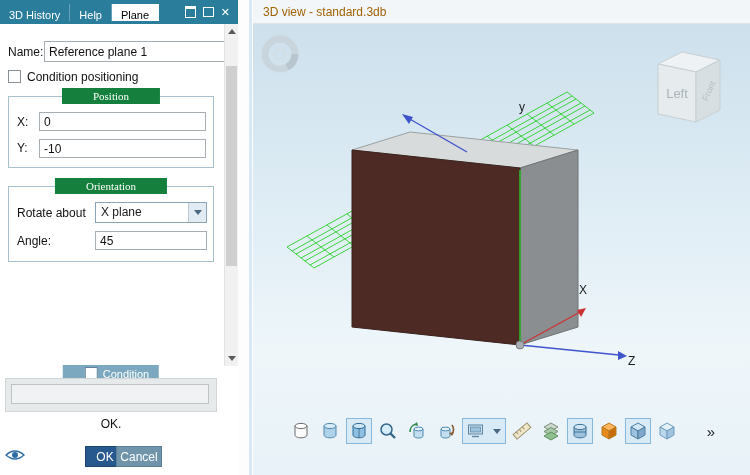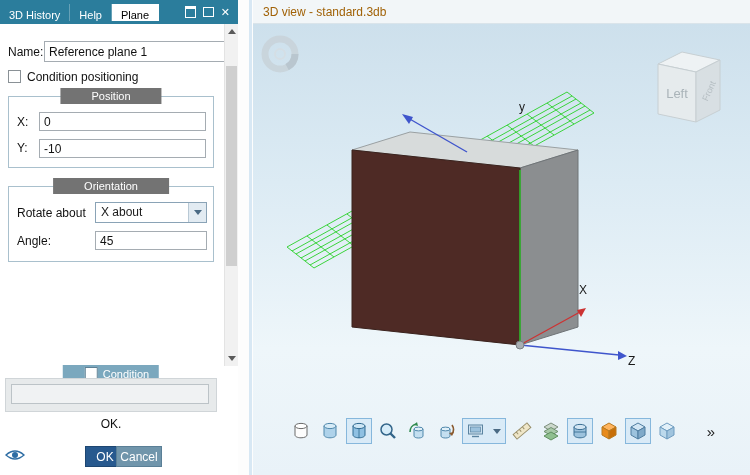--- a/index.html
+++ b/index.html
@@ -15,21 +15,21 @@
   .wc{display:inline-block;}
   .wc.dock{width:9px;height:8px;border:1px solid #fff;border-top:3px solid #fff;}
   .wc.max{width:9px;height:8px;border:1px solid #fff;}
   .wc.close{font-size:11px;line-height:10px;color:#fff;}
 
   .lbl{position:absolute;font-size:12px;color:#111;text-align:right;}
   .tb{position:absolute;box-sizing:border-box;border:1px solid #a5acb2;background:#fff;font:12px "Liberation Sans",sans-serif;padding:2px 4px;color:#111;}
   .cb{position:absolute;box-sizing:border-box;width:13px;height:13px;border:1px solid #8a9196;background:#fff;}
 
   .grp{position:absolute;box-sizing:border-box;border:1px solid #a9c0cd;background:#fff;}
-  .grp-hdr{position:absolute;top:-9px;left:50%;transform:translateX(-50%);background:#737373;color:#fff;font-size:11px;padding:2px 31px;white-space:nowrap;}
+  .grp-hdr{position:absolute;top:-9px;left:50%;transform:translateX(-50%);background:#15803d;color:#fff;font-size:11px;padding:2px 31px;white-space:nowrap;font-family:Liberation Serif, serif;}
 
   .combo{position:absolute;box-sizing:border-box;display:flex;border:1px solid #8aa3b6;background:#fff;height:21px;}
   .combo-txt{flex:1;padding:2px 5px;font-size:12px;}
   .combo-btn{width:17px;background:#e2ebf2;border-left:1px solid #b9c9d5;display:flex;align-items:center;justify-content:center;}
   .tri-down{width:0;height:0;border-left:4px solid transparent;border-right:4px solid transparent;border-top:5px solid #4a6a84;}
 
   .vscroll{position:absolute;left:224px;top:24px;width:13px;height:342px;background:#f1f1f1;border-left:1px solid #e3e3e3;}
   .sb-btn{position:absolute;left:0;width:13px;height:15px;display:flex;align-items:center;justify-content:center;background:#f1f1f1;}
   .sb-up{top:0;} .sb-down{top:327px;}
   .tri-up-s{width:0;height:0;border-left:4px solid transparent;border-right:4px solid transparent;border-bottom:5px solid #5a5a5a;}
@@ -91,21 +91,21 @@
       <span class="lbl" style="left:8px;top:18px;">X:</span>
       <input class="tb" style="left: 30px; top: 15px; width: 167px; height: 19px;" value="0">
       <span class="lbl" style="left:8px;top:44px;">Y:</span>
       <input class="tb" style="left: 30px; top: 42px; width: 167px; height: 19px;" value="-10">
     </div>
 
     <div class="grp" style="left:8px;top:186px;width:206px;height:76px;">
       <div class="grp-hdr">Orientation</div>
       <span class="lbl" style="left:8px;top:19px;">Rotate about</span>
       <div class="combo" style="left:86px;top:15px;width:112px;">
-        <span class="combo-txt">X about</span>
+        <span class="combo-txt">X plane</span>
         <span class="combo-btn">
             <span class="tri-down"></span>
           </span>
       </div>
       <span class="lbl" style="left:8px;top:47px;">Angle:</span>
       <input class="tb" style="left: 86px; top: 44px; width: 112px; height: 19px;" value="45">
     </div>
 
     <div class="vscroll">
       <div class="sb-btn sb-up">

